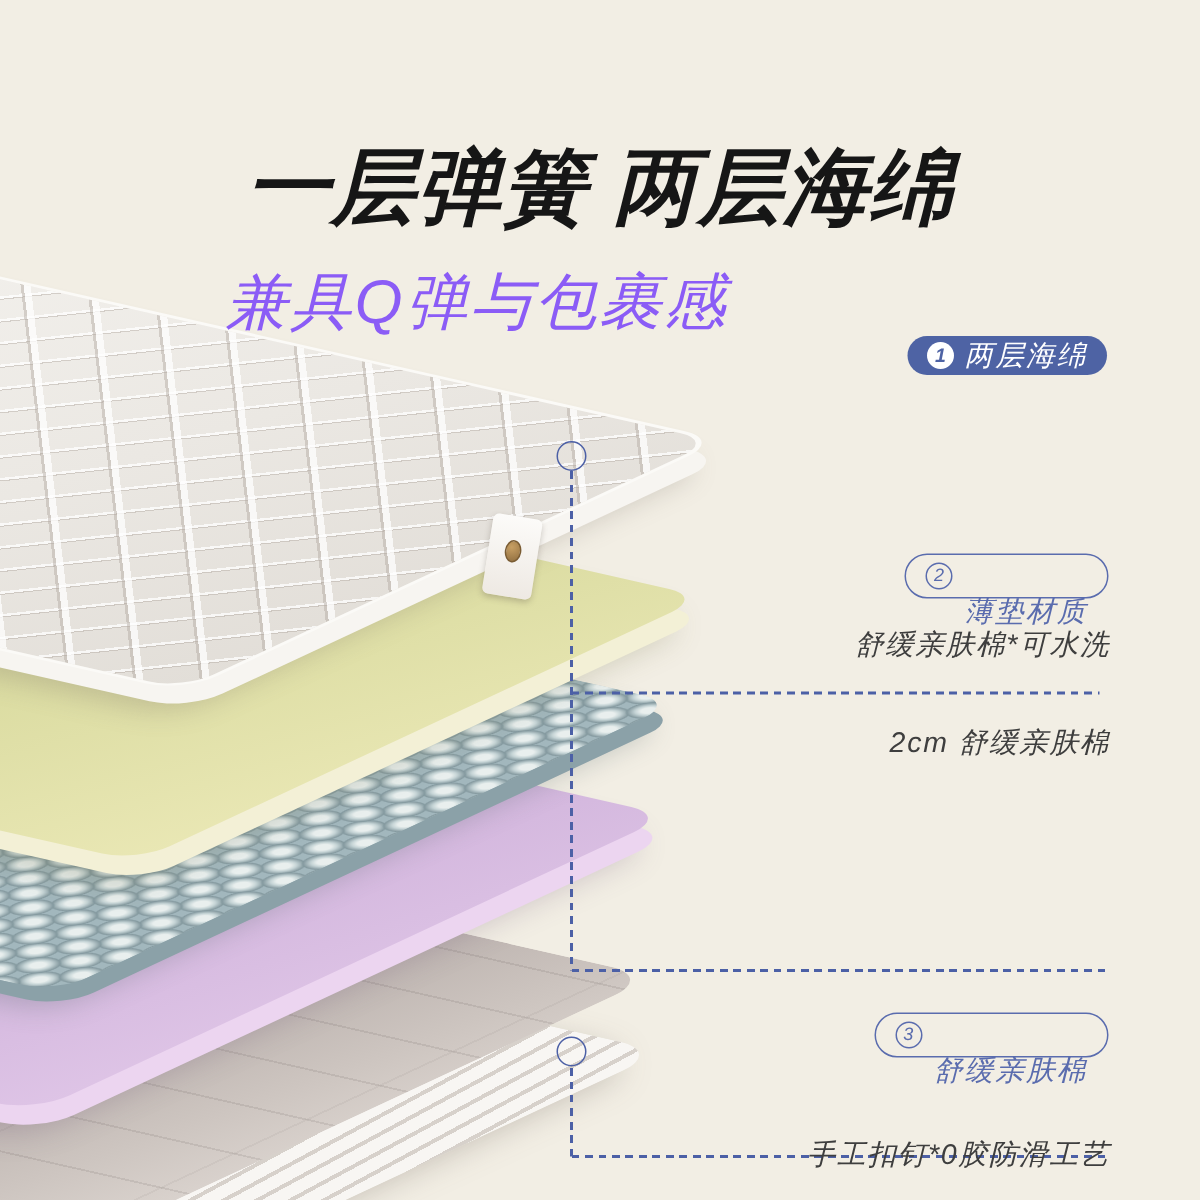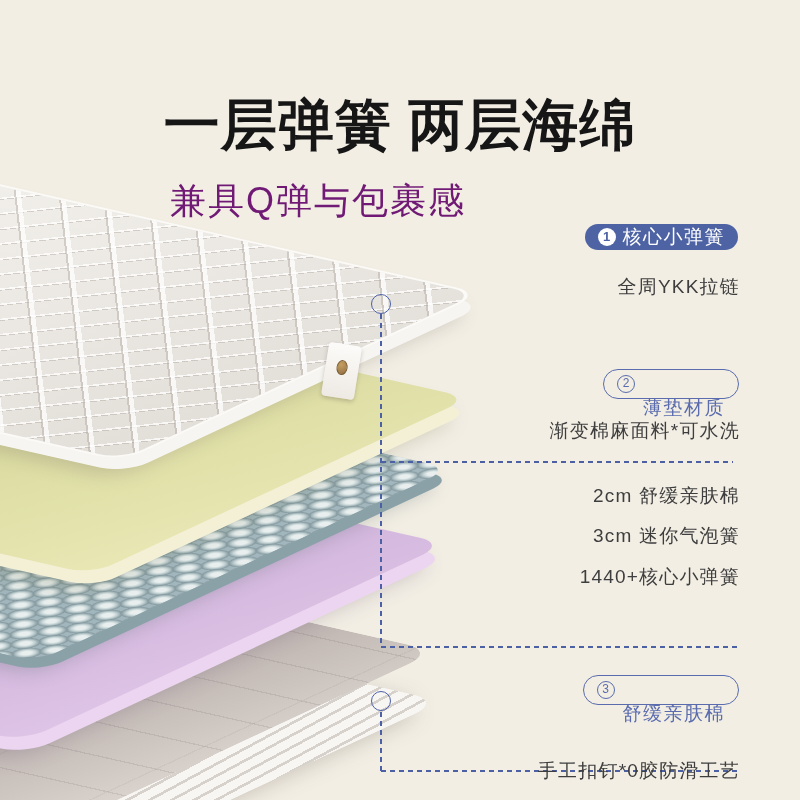--- a/index.html
+++ b/index.html
@@ -1,29 +1,30 @@
 <!DOCTYPE html>
 <html><head>
 <meta charset="utf-8">
 <style>
   html,body{margin:0;padding:0;background:#e7e4da;}
   .canvas{
     position:relative;width:800px;height:800px;overflow:hidden;
     background:#f2eee4;
     font-family:"Liberation Sans","DejaVu Sans",sans-serif;
+    font-style:italic;
   }
 
   
   .title{
     position:absolute;top:94px;left:0;width:800px;text-align:center;
     font-size:56px;line-height:62px;font-weight:bold;color:#161616;letter-spacing:1px;
   }
   .subtitle{
     position:absolute;top:180px;left:0;width:636px;text-align:center;
-    font-size:36px;line-height:42px;font-weight:400;color:#701a75;letter-spacing:2px;
+    font-size:41px;line-height:42px;font-weight:400;color:#8b5cf6;letter-spacing:2px;
   }
 
   
   .scene{position:absolute;inset:0;}
   .slab{position:absolute;transform-origin:0 0;}
   .m{transform:matrix(0.975,0.2205,-0.90,0.42,0,0);}
   .ms{transform:translate(3px,12px) matrix(0.975,0.2205,-0.90,0.42,0,0);}
 
   
   .base-side{left:-90px;top:532px;width:540px;height:400px;border-radius:30px;
@@ -147,32 +148,29 @@
   <div class="dash-v v2"></div>
   <div class="dash-h ha"></div>
   <div class="dash-h hb"></div>
   <div class="dash-h hc"></div>
 
   <div class="title">一层弹簧 两层海绵</div>
   <div class="subtitle">兼具Q弹与包裹感</div>
 
   <div class="badge badge-filled">
     <span class="numc">1</span>
-    <span class="blabel">核心小弹簧</span>
+    <span class="blabel">两层海绵</span>
   </div>
-  <div class="row r1">全周YKK拉链</div>
 
   <div class="badge badge-outline b2">
     <span class="numo">2</span>
     <span class="blabel">薄垫材质</span>
   </div>
-  <div class="row r3">渐变棉麻面料*可水洗</div>
+  <div class="row r3">舒缓亲肤棉*可水洗</div>
   <div class="row r4">2cm 舒缓亲肤棉</div>
-  <div class="row r5">3cm 迷你气泡簧</div>
-  <div class="row r6">1440+核心小弹簧</div>
 
   <div class="badge badge-outline b3">
     <span class="numo">3</span>
     <span class="blabel">舒缓亲肤棉</span>
   </div>
   <div class="row r8">手工扣钉*0胶防滑工艺</div>
 
 </div>
 
 </body></html>

